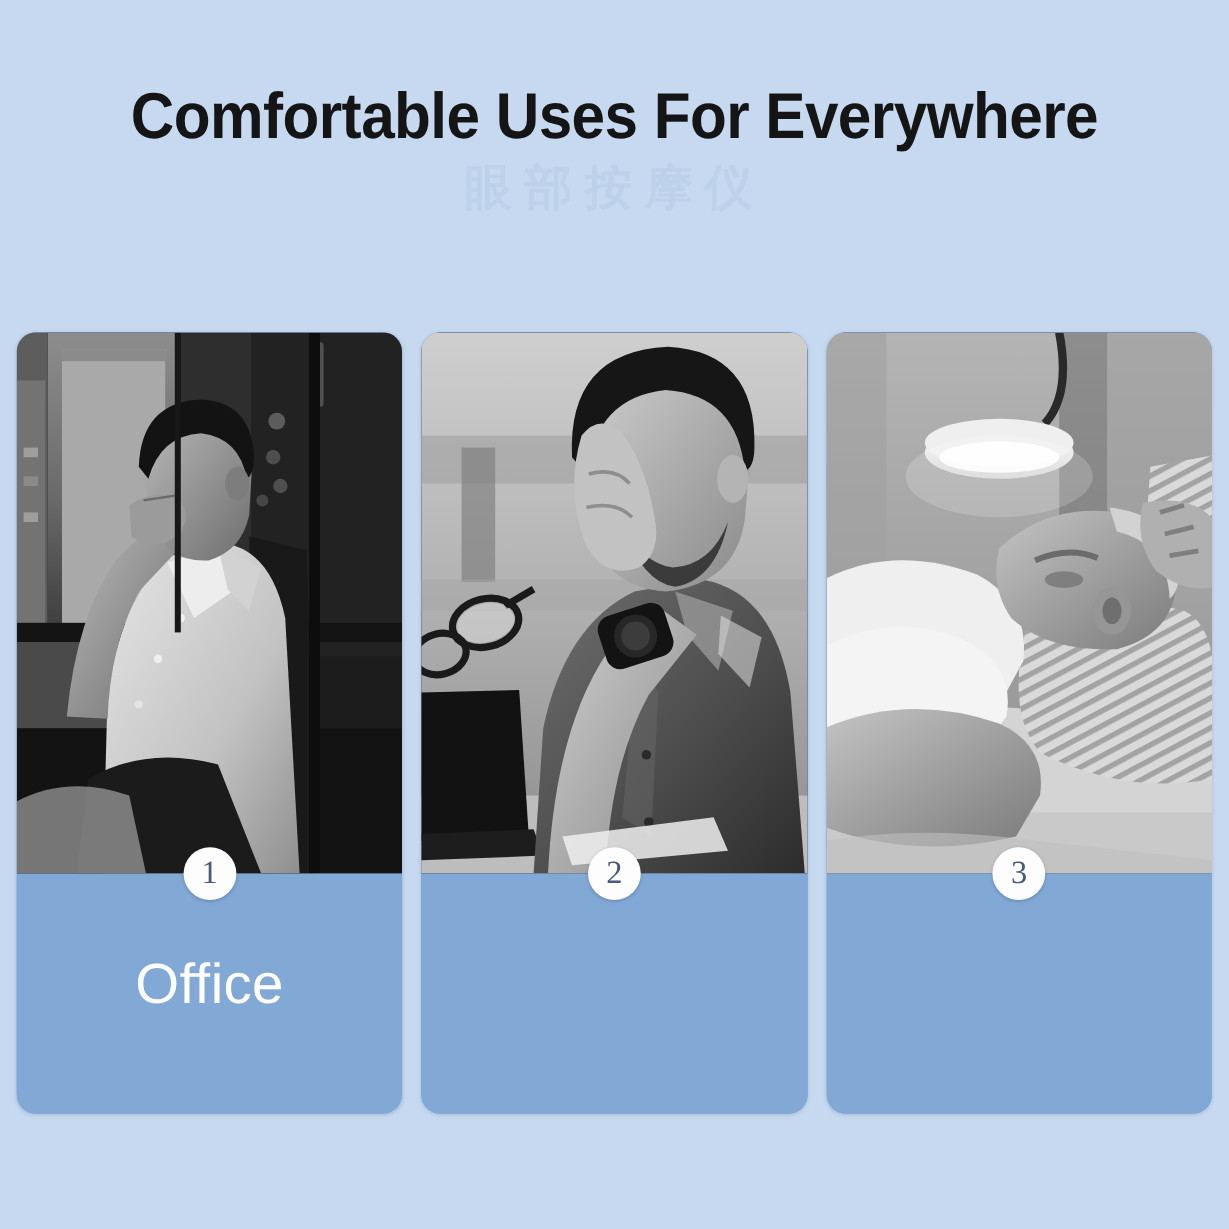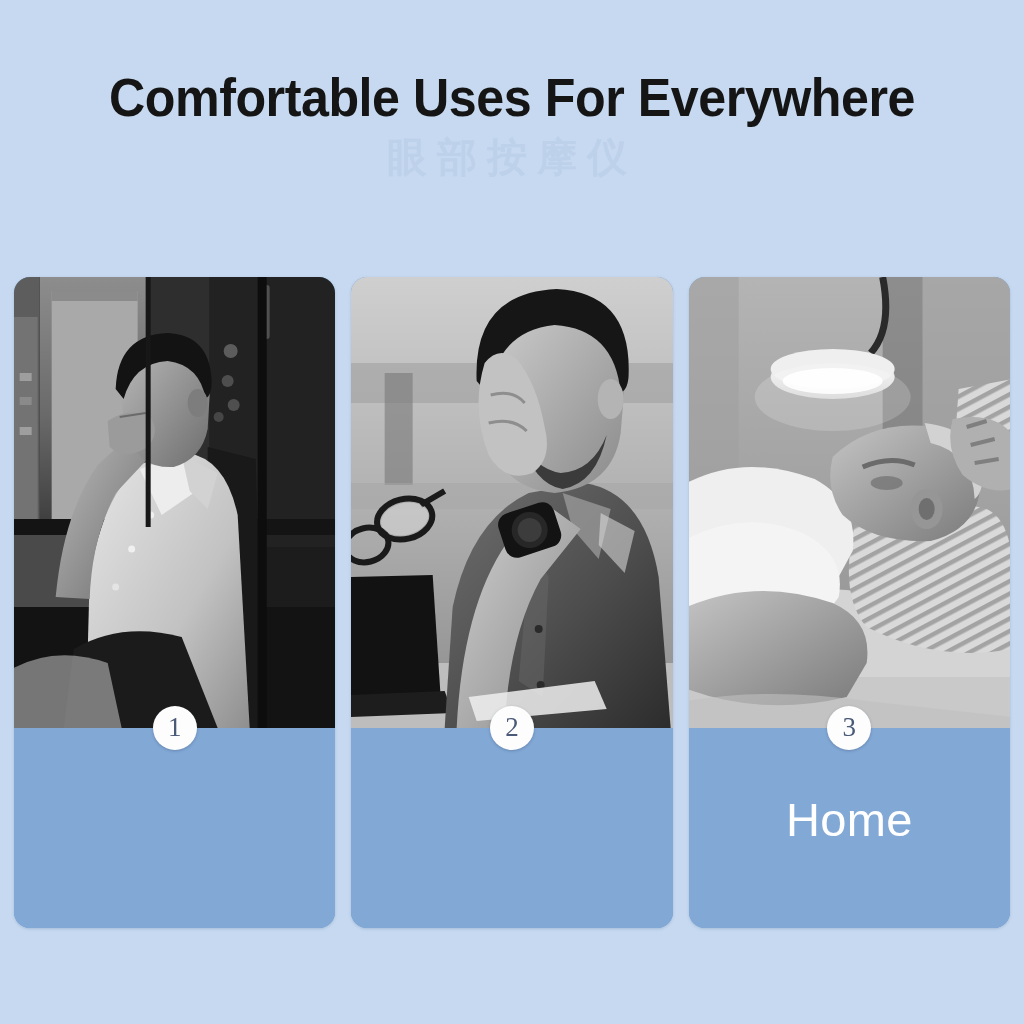--- a/index.html
+++ b/index.html
@@ -217,20 +217,21 @@
 
           <rect x="246" y="0" width="9" height="451" fill="#0d0d0d"></rect>
           <rect x="134" y="0" width="5" height="250" fill="#171717"></rect>
 
           <path d="M0 392 Q44 368 96 386 L110 451 L0 451 Z" fill="#c9c9c9" opacity=".55"></path>
         </svg>
       </div>
 
       <div class="footer-panel"></div>
 
+      <div class="card-label">Office</div>
     </div>
 
     <div class="badge">
       <span class="badge-num">1</span>
     </div>
   </div>
 
   <div class="card">
     <div class="card-clip">
 
@@ -384,21 +385,20 @@
           <path d="M266 142 Q308 134 326 158 L326 212 Q300 218 276 198
                    Q258 172 266 142 Z" fill="#b0b0b0"></path>
           <path d="M280 150 L300 144 M284 168 L308 162 M288 186 L312 182" stroke="#7f7f7f" stroke-width="4" fill="none"></path>
 
           <path d="M0 424 Q80 410 180 424 L326 440 L326 451 L0 451 Z" fill="#bfbfbf" opacity=".6"></path>
         </svg>
       </div>
 
       <div class="footer-panel"></div>
 
-      <div class="card-label">Home</div>
     </div>
 
     <div class="badge">
       <span class="badge-num">3</span>
     </div>
   </div>
 
 </div>
 
 </body></html>

